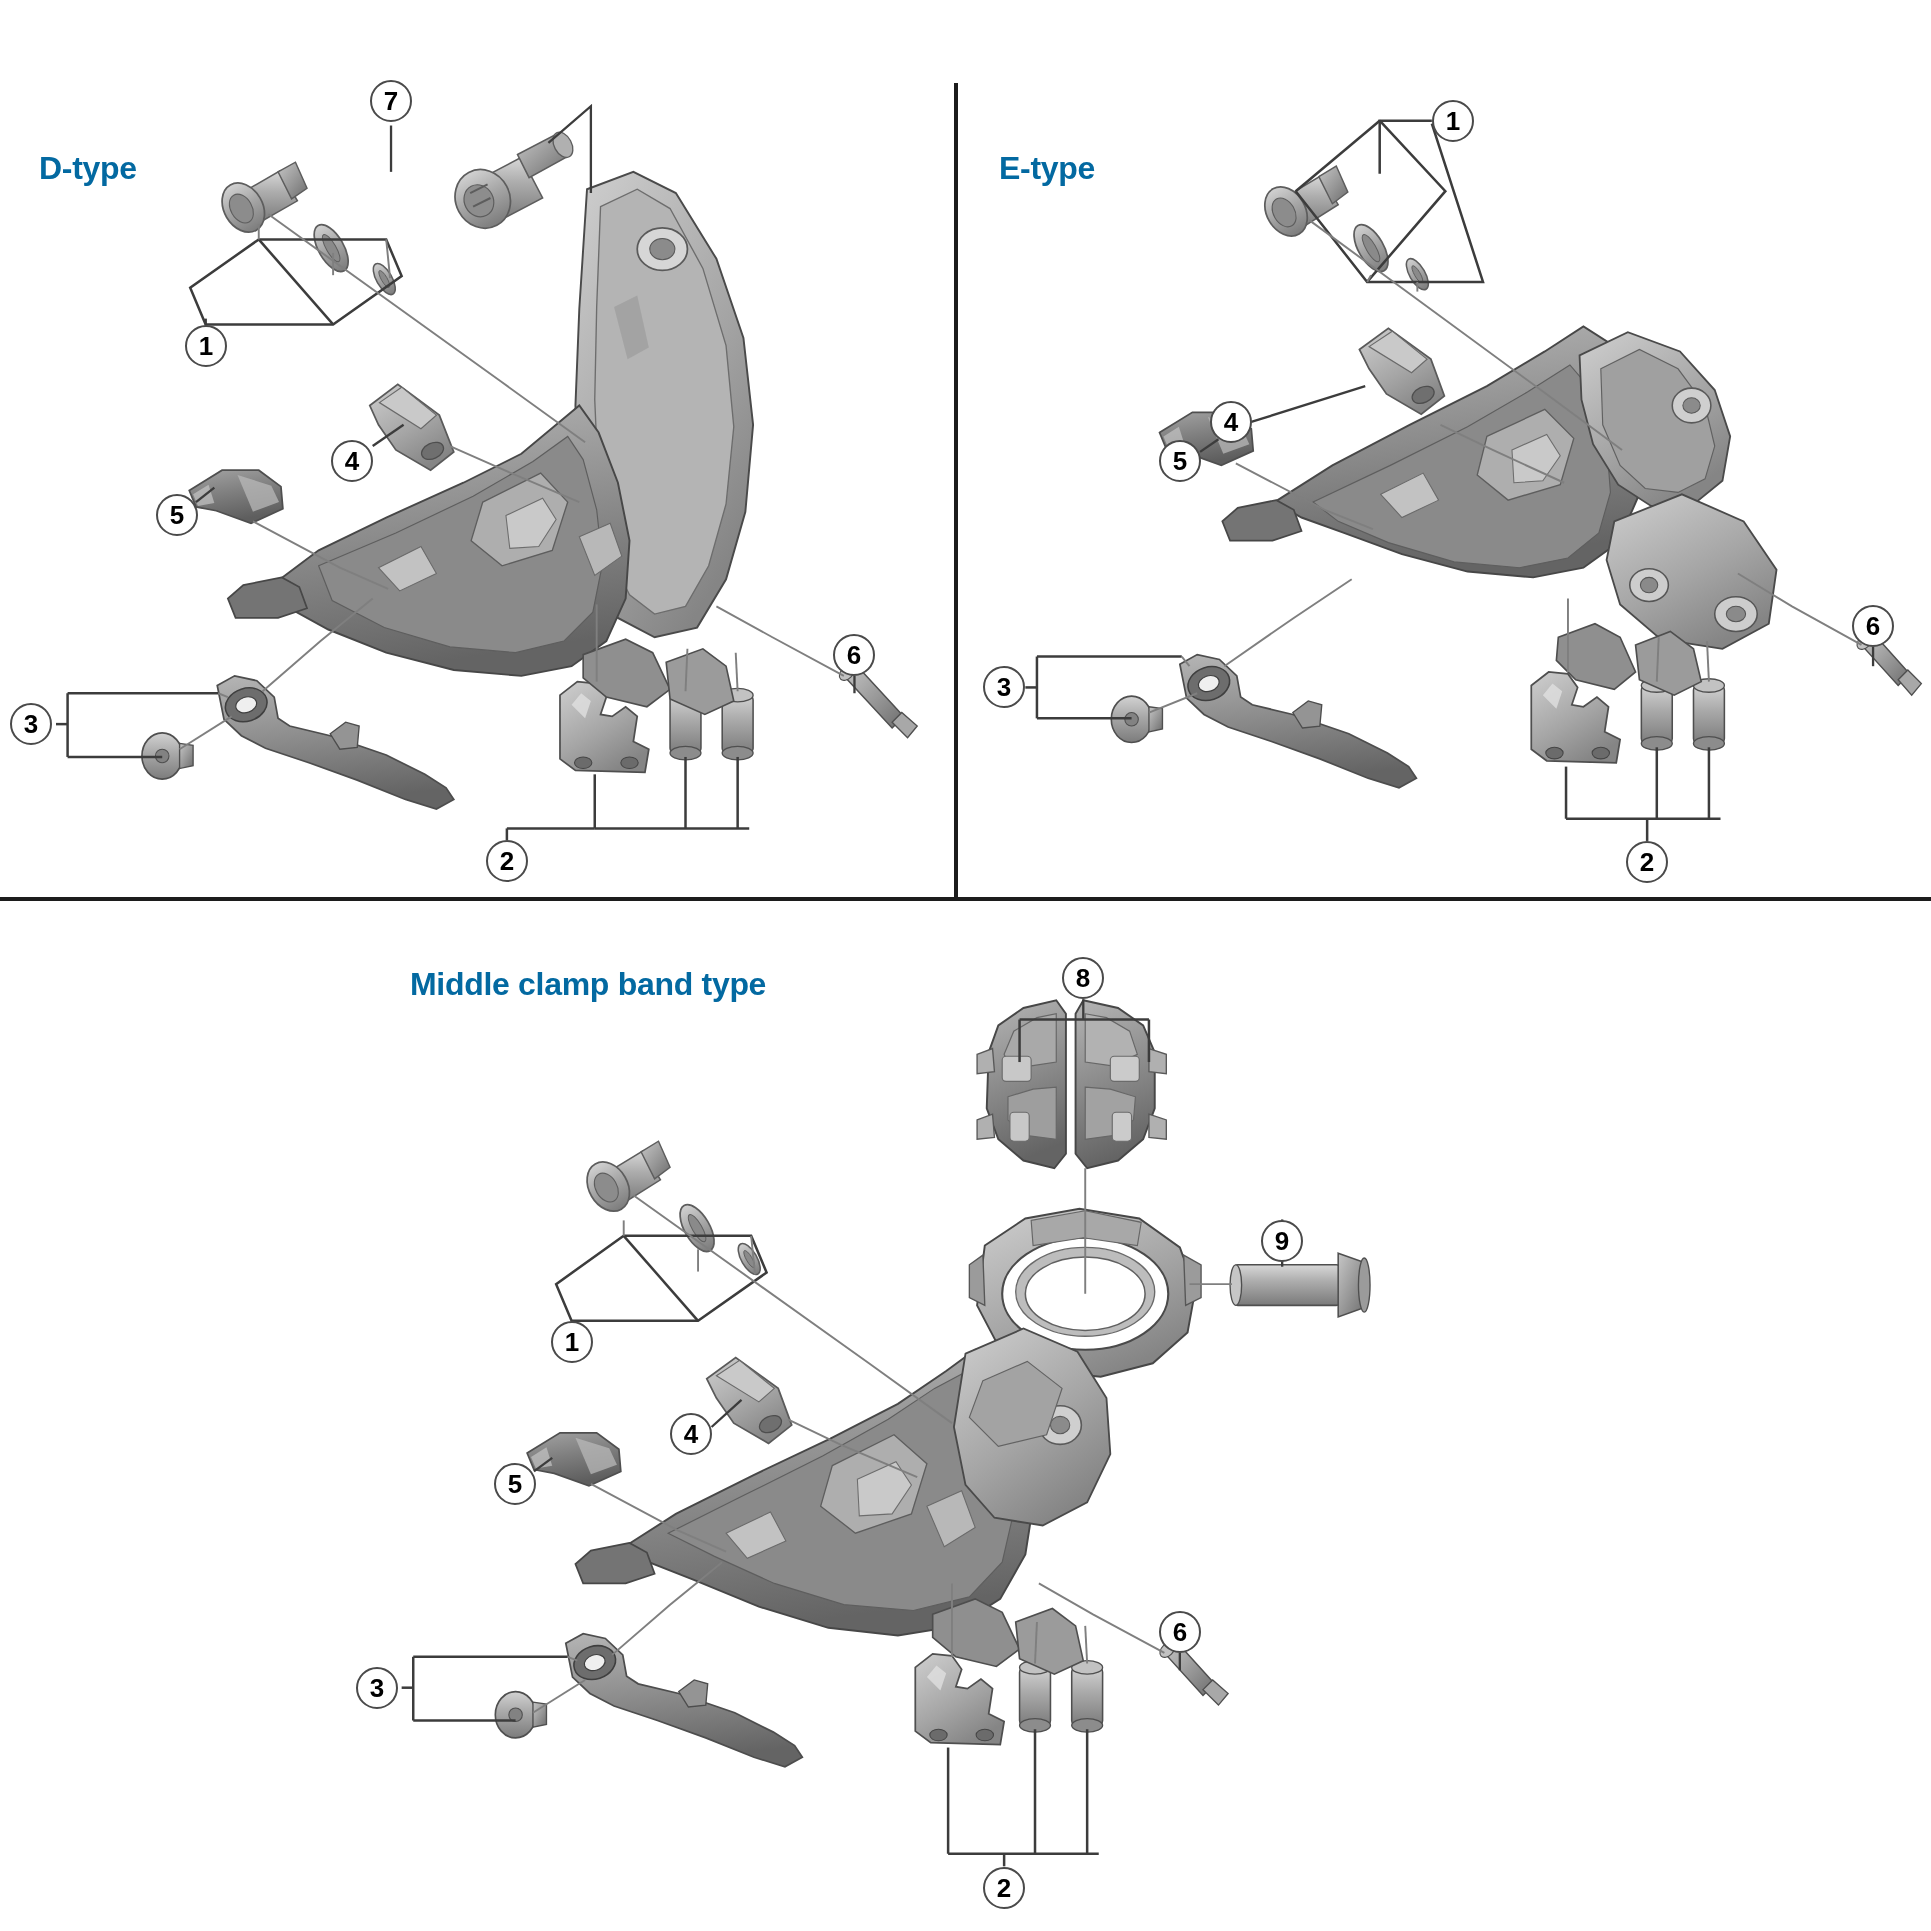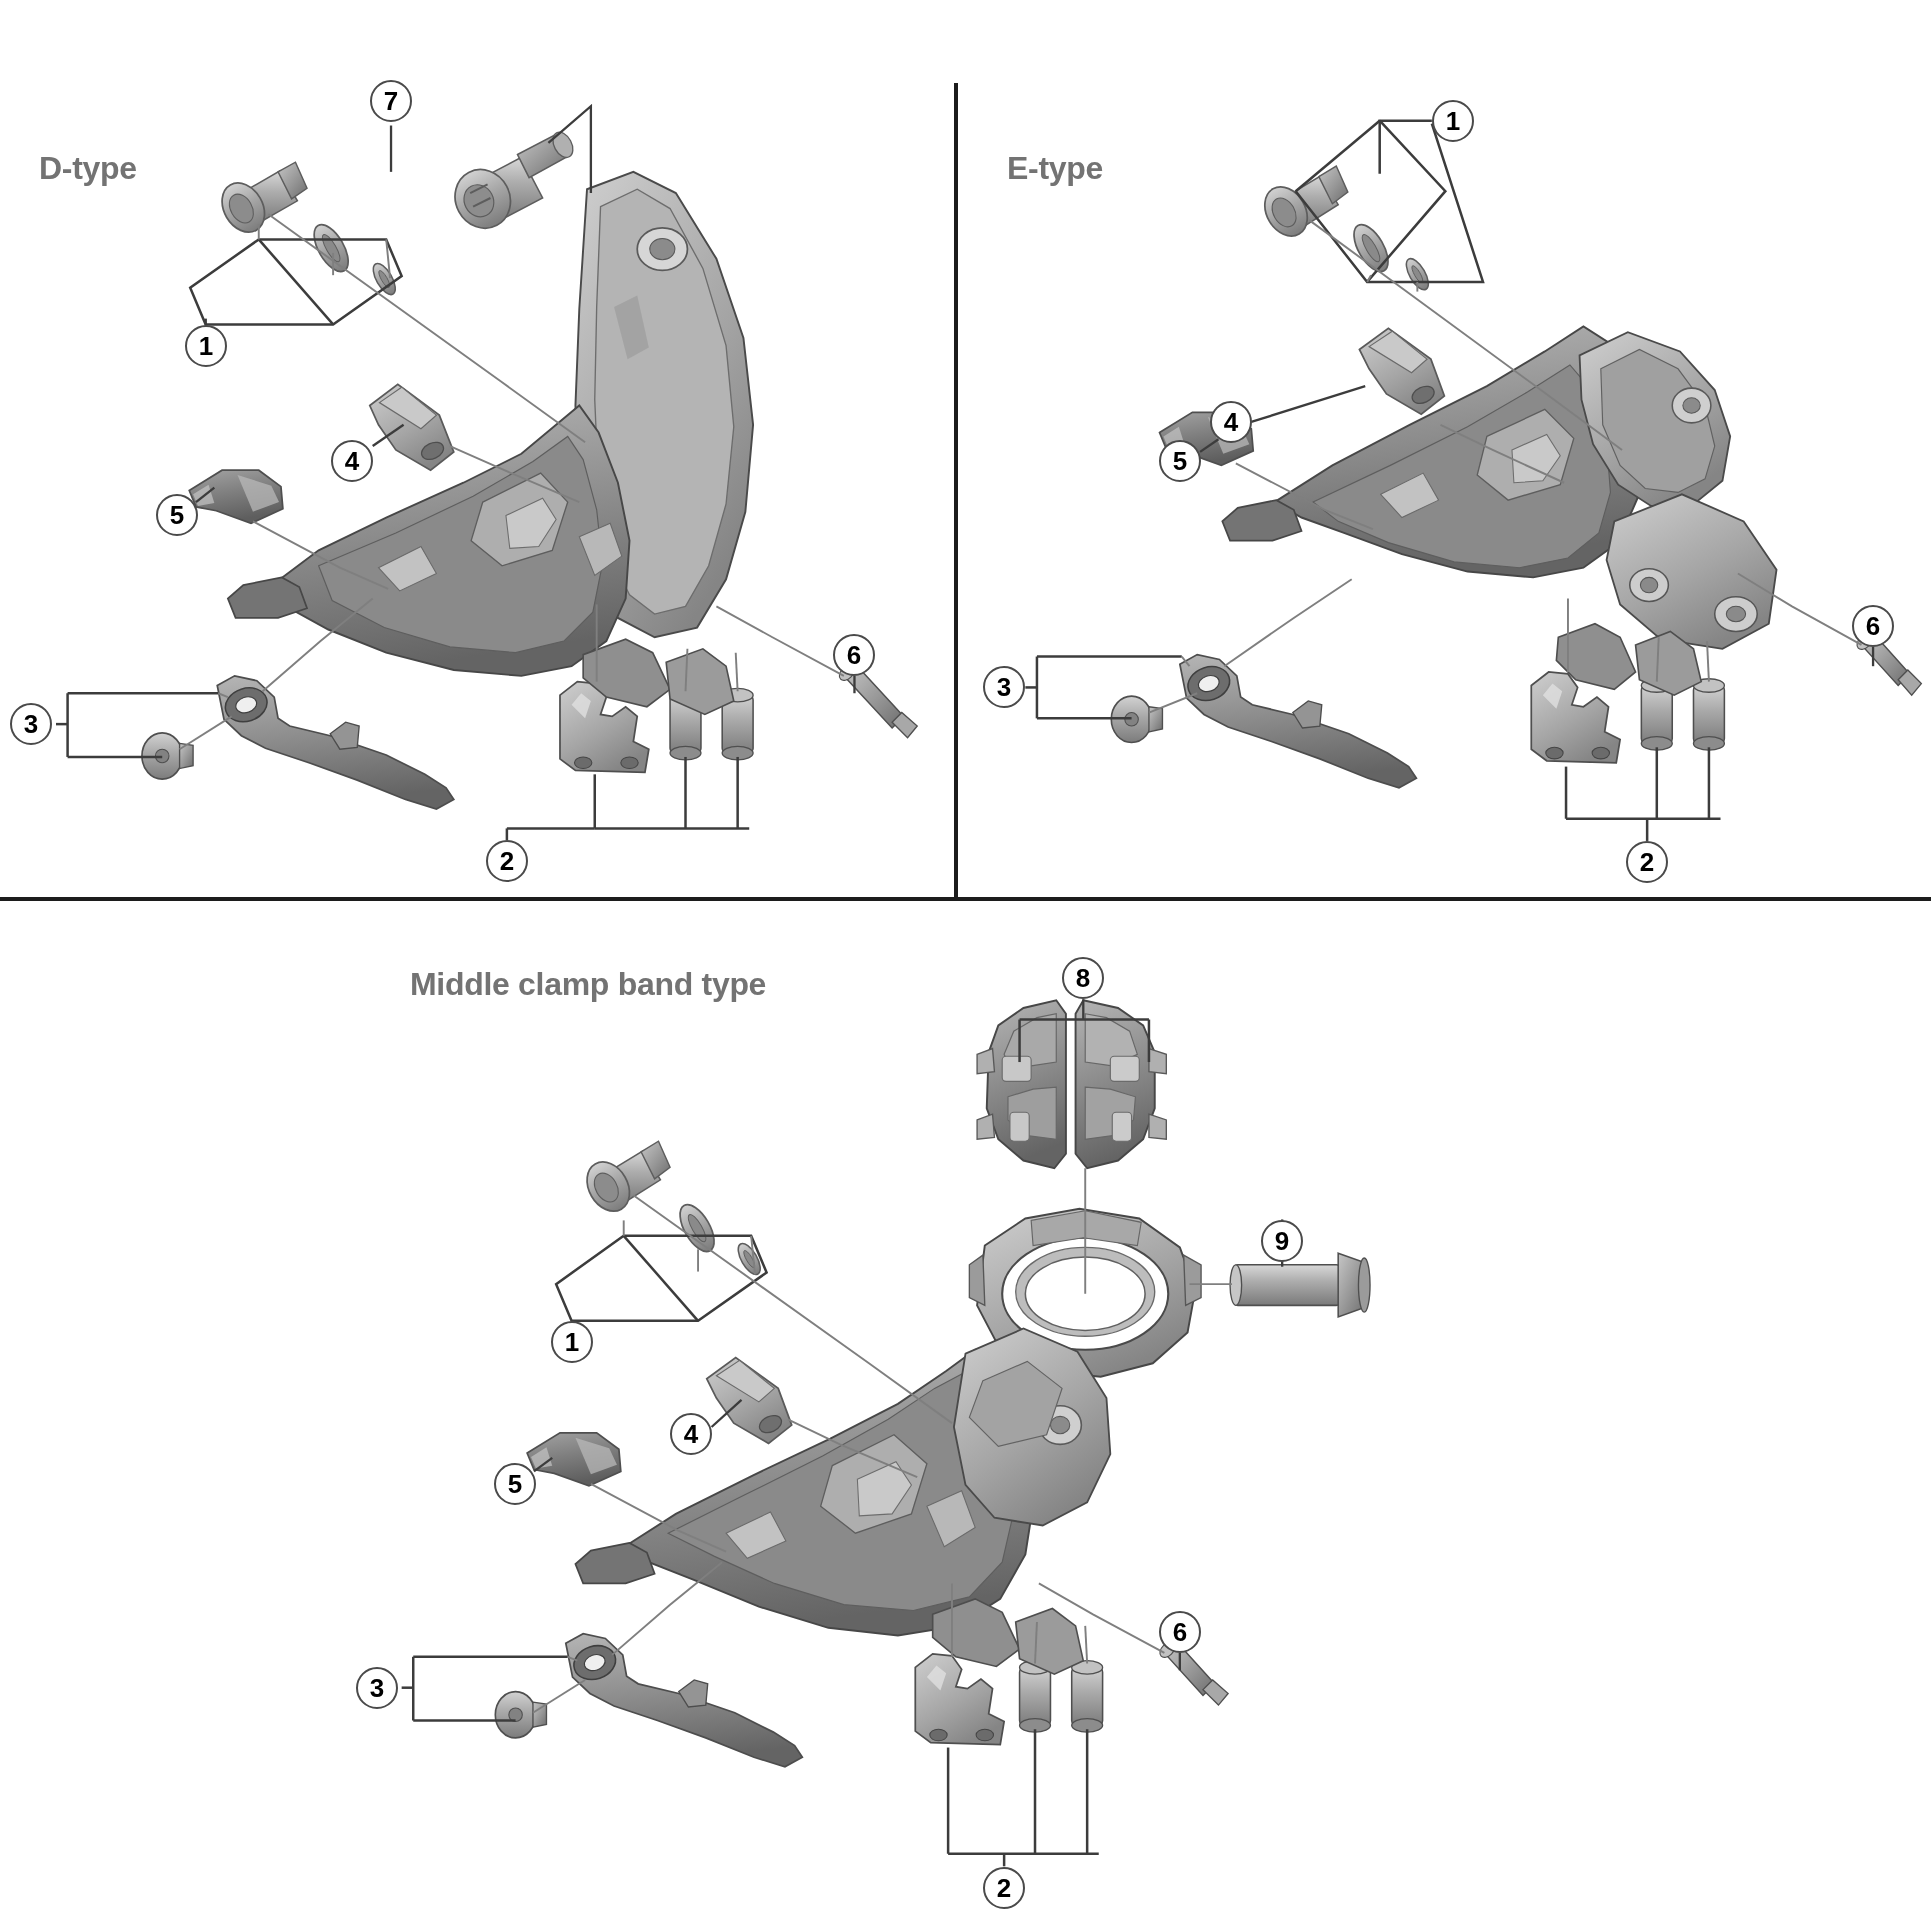--- a/index.html
+++ b/index.html
@@ -14,26 +14,26 @@
     position: relative;
     width: 1931px;
     height: 1931px;
     background: #ffffff;
     overflow: hidden;
   }
   .panel-title {
     position: absolute;
     font-family: "Liberation Sans", sans-serif;
     font-weight: bold;
-    color: #737373;
+    color: #0369a1;
     white-space: nowrap;
     letter-spacing: -0.3px;
   }
   #title-d  { left: 39px;  top: 150px;  font-size: 32px; }
-  #title-e  { left: 999px;top: 150px;  font-size: 32px; margin-left: 8px; }
+  #title-e  { left: 999px;top: 150px;  font-size: 32px; }
   #title-m  { left: 410px; top: 966px; font-size: 32px; text-align: center; }
 
   .divider {
     position: absolute;
     background: #1c1c1c;
   }
   #div-vert {
     left: 954px; top: 83px;
     width: 3.9px; height: 816px;
   }

